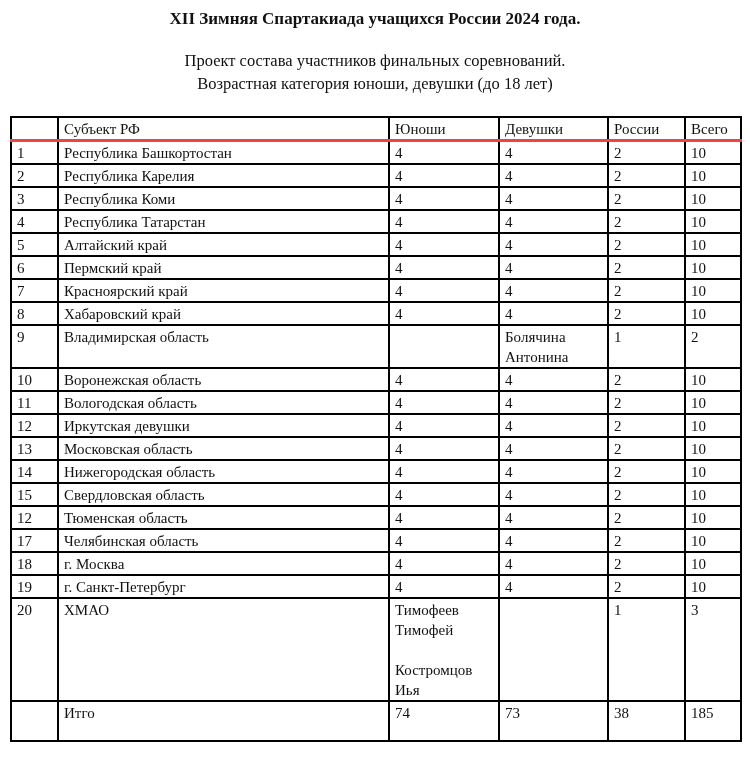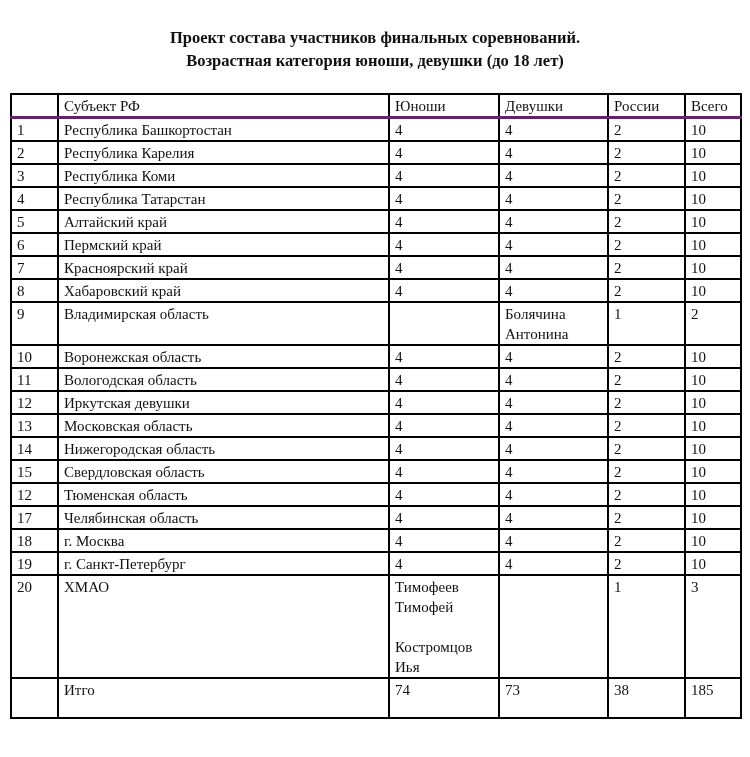--- a/index.html
+++ b/index.html
@@ -18,21 +18,21 @@
     box-sizing: border-box;
   }
   .title-block {
     text-align: center;
     font-weight: bold;
     font-size: 17px;
     line-height: 23px;
   }
   .subtitle-block {
     text-align: center;
-    font-weight: bold;
+    font-weight: normal;
     font-size: 16.5px;
     line-height: 23px;
     margin-top: 19px;
   }
   table.roster {
     border-collapse: collapse;
     table-layout: fixed;
     width: 730px;
     margin: 21px 0 0 10px;
     border: 2px solid #000;
@@ -44,41 +44,42 @@
     line-height: 20px;
     font-weight: normal;
     text-align: left;
     vertical-align: top;
     padding: 1px 4px 0 5px;
     white-space: pre-line;
     overflow: hidden;
   }
   table.roster thead th {
     height: 20px;
-    border-bottom: 3px solid #701a75;
+    border-bottom: 3px solid #ef4444;
   }
   table.roster tbody td {
     height: 20px;
   }
   table.roster tbody tr:last-child td {
     height: 37px;
   }
   .col-num     { width: 47px; }
   .col-subject { width: 331px; }
   .col-boys    { width: 110px; }
   .col-girls   { width: 109px; }
   .col-coaches { width: 77px; }
   .col-total   { width: 56px; }
 </style>
 </head>
 <body>
 
 <div class="doc">
 
   <div class="title-block">
+    <div>XII Зимняя Спартакиада учащихся России 2024 года.</div>
   </div>
 
   <div class="subtitle-block">
     <div>Проект состава участников финальных соревнований.</div>
     <div>Возрастная категория юноши, девушки (до 18 лет)</div>
   </div>
 
   <table class="roster">
     <colgroup>
       <col class="col-num">

